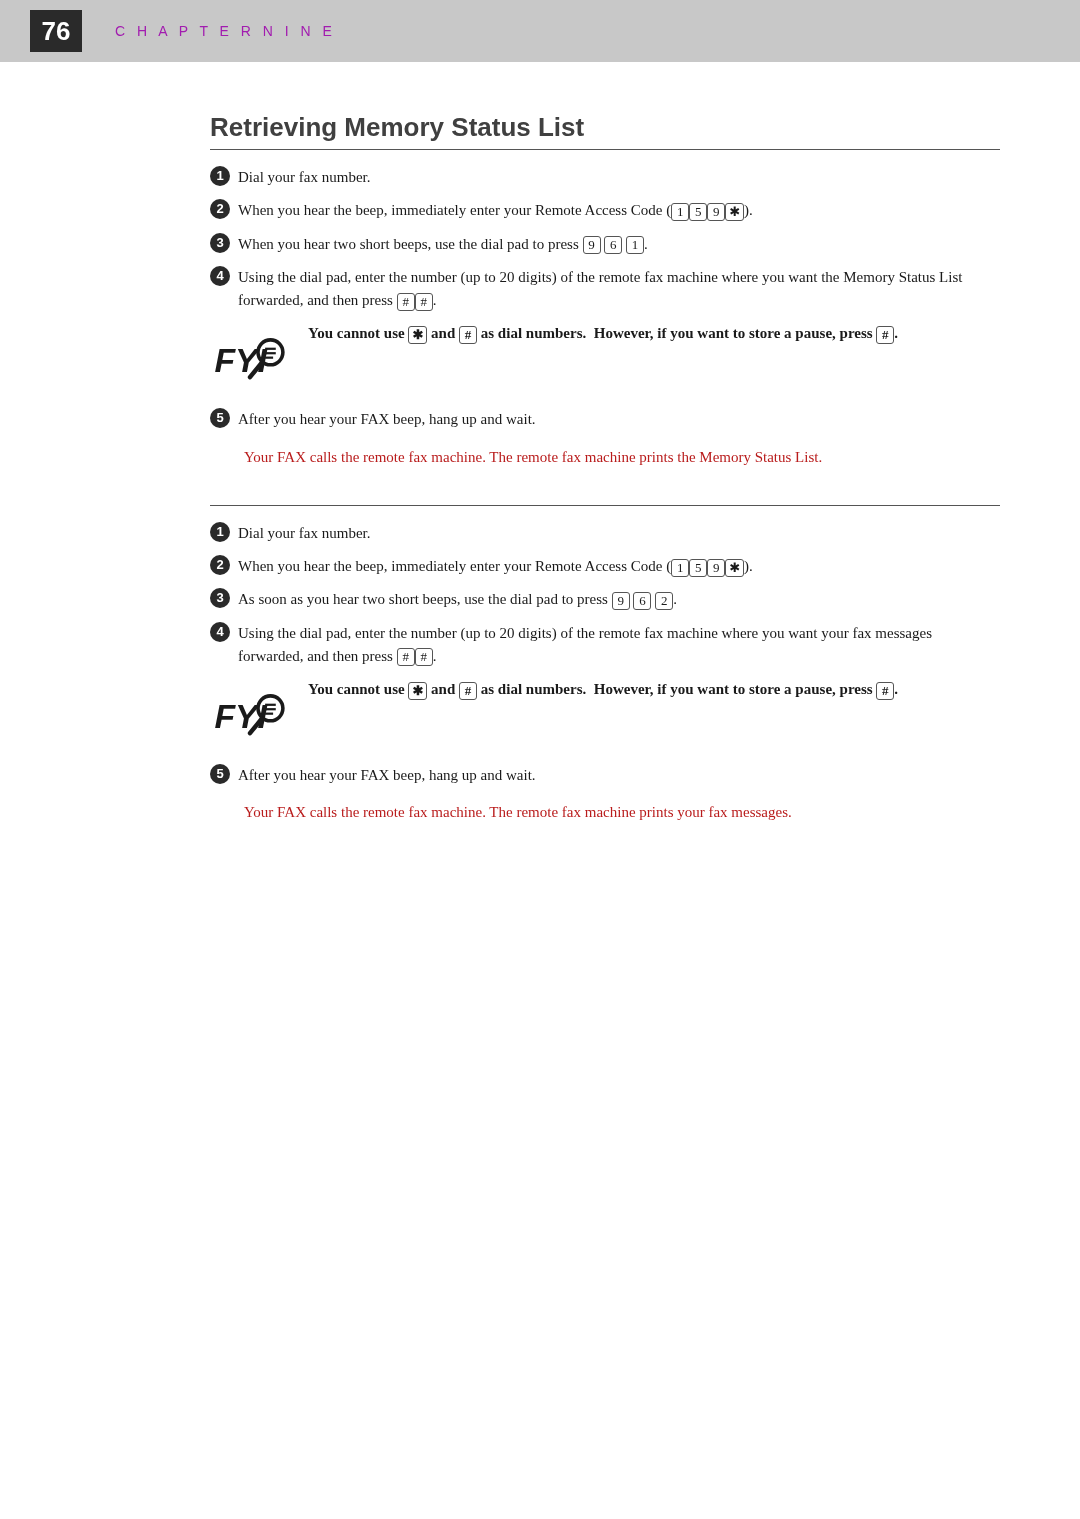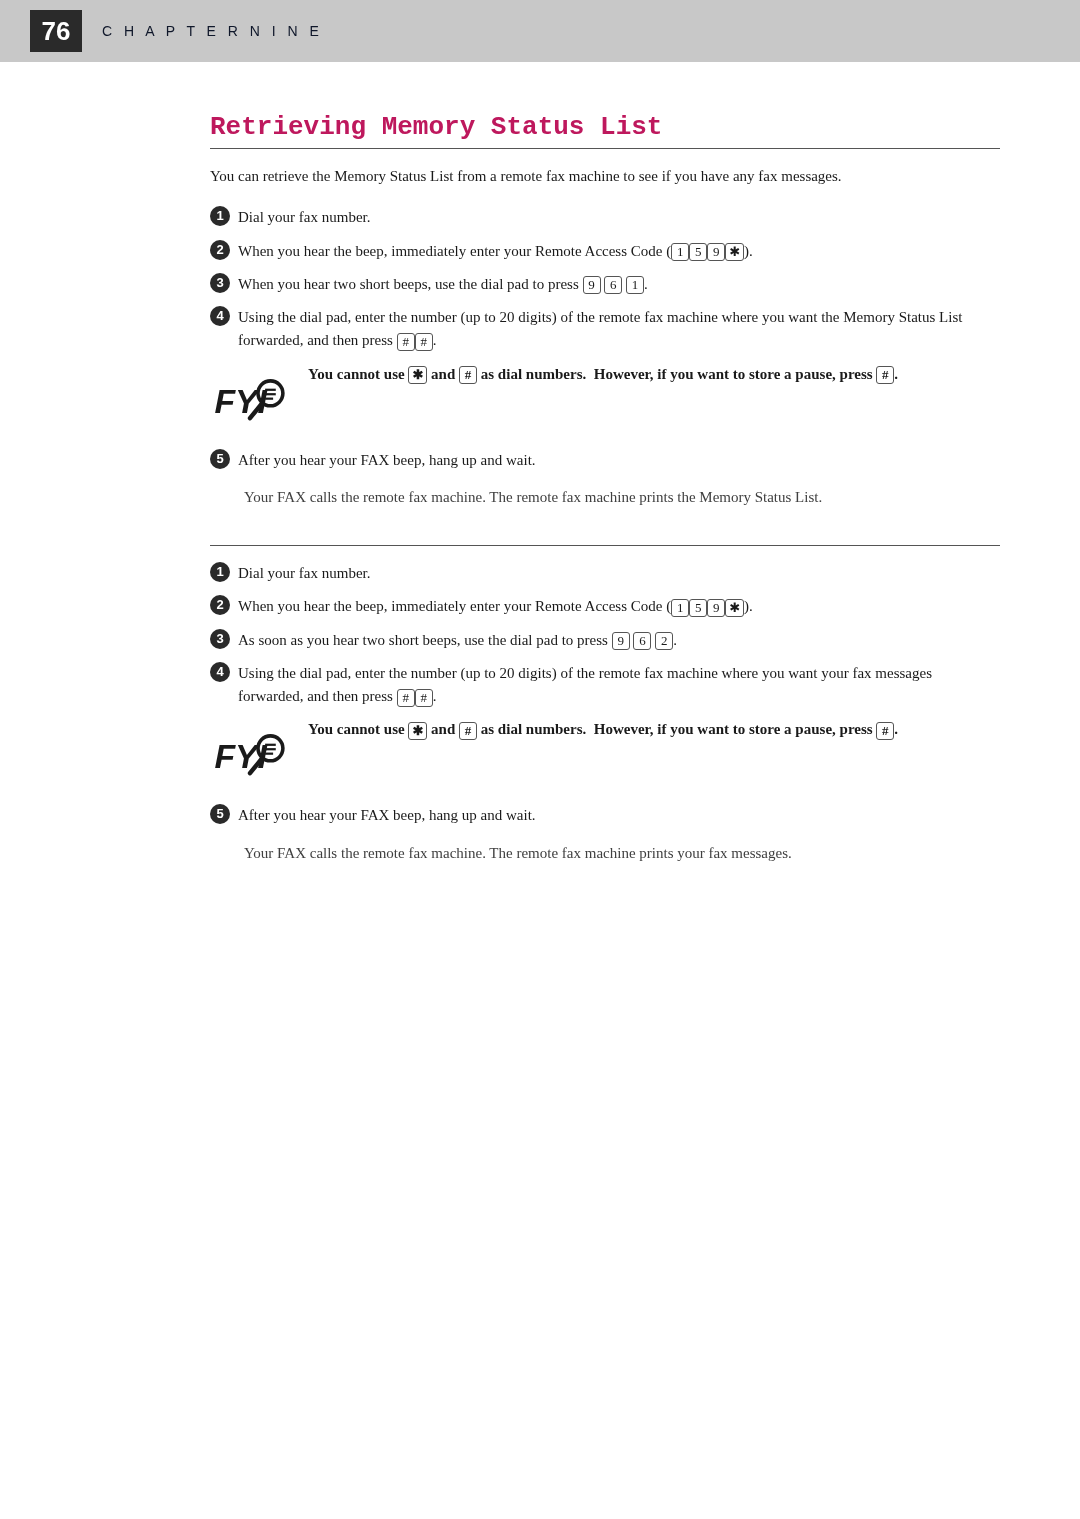--- a/index.html
+++ b/index.html
@@ -17,50 +17,50 @@
       background: #ffffff;
       position: relative;
       padding: 0;
     }
     .header-bar {
       background: #c8c8c8;
       height: 62px;
       display: flex;
       align-items: center;
       padding-left: 30px;
-      gap: 20px;
+      gap: 33px;
     }
     .page-number-box {
       background: #2a2a2a;
       color: #ffffff;
       font-size: 26px;
       font-weight: bold;
       width: 52px;
       height: 42px;
       display: flex;
       align-items: center;
       justify-content: center;
       font-family: Arial, sans-serif;
     }
     .chapter-label {
       font-family: Arial, sans-serif;
       font-size: 14px;
       letter-spacing: 4px;
-      color: #0f172a;
+      color: #a21caf;
       font-weight: normal;
       text-transform: uppercase;
     }
     .content {
       padding: 50px 80px 60px 210px;
     }
     .section-title {
       font-size: 26px;
       font-weight: bold;
-      color: #be185d;
-      font-family: Liberation Mono, monospace;
+      color: #404040;
+      font-family: Liberation Sans, sans-serif;
       margin-bottom: 6px;
     }
     .section-divider {
       border: none;
       border-top: 1.5px solid #555;
       margin-bottom: 16px;
     }
     .intro-text {
       font-size: 15px;
       line-height: 1.55;
@@ -132,41 +132,40 @@
       color: #1a1a1a;
       font-weight: bold;
     }
     .section-gap {
       margin-top: 36px;
     }
     .step-sub {
       margin-left: 34px;
       font-size: 15px;
       line-height: 1.55;
-      color: #404040;
+      color: #b91c1c;
       margin-bottom: 10px;
       margin-top: 14px;
     }
   </style>
 </head>
 <body>
 
 <div class="page">
 
   <div class="header-bar">
     <div class="page-number-box">76</div>
     <span class="chapter-label">C H A P T E R   N I N E</span>
   </div>
 
   <div class="content">
 
     <div>
       <h2 class="section-title">Retrieving Memory Status List</h2>
       <hr class="section-divider">
-      <p class="intro-text">You can retrieve the Memory Status List from a remote fax machine to see if you have any fax messages.</p>
 
       <ol class="steps-list">
 
         <li class="step-item">
           <span class="step-number-circle">1</span>
           <span class="step-text">Dial your fax number.</span>
         </li>
 
         <li class="step-item">
           <span class="step-number-circle">2</span>

